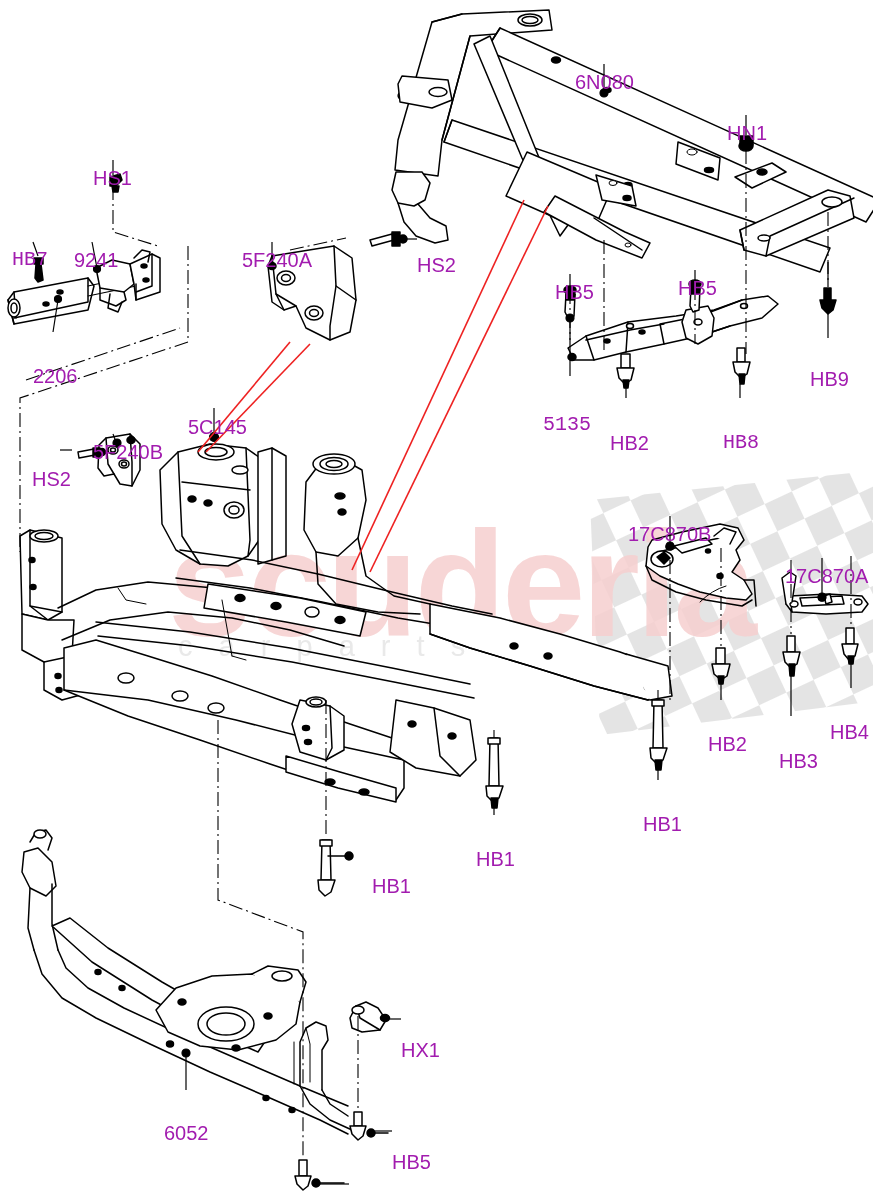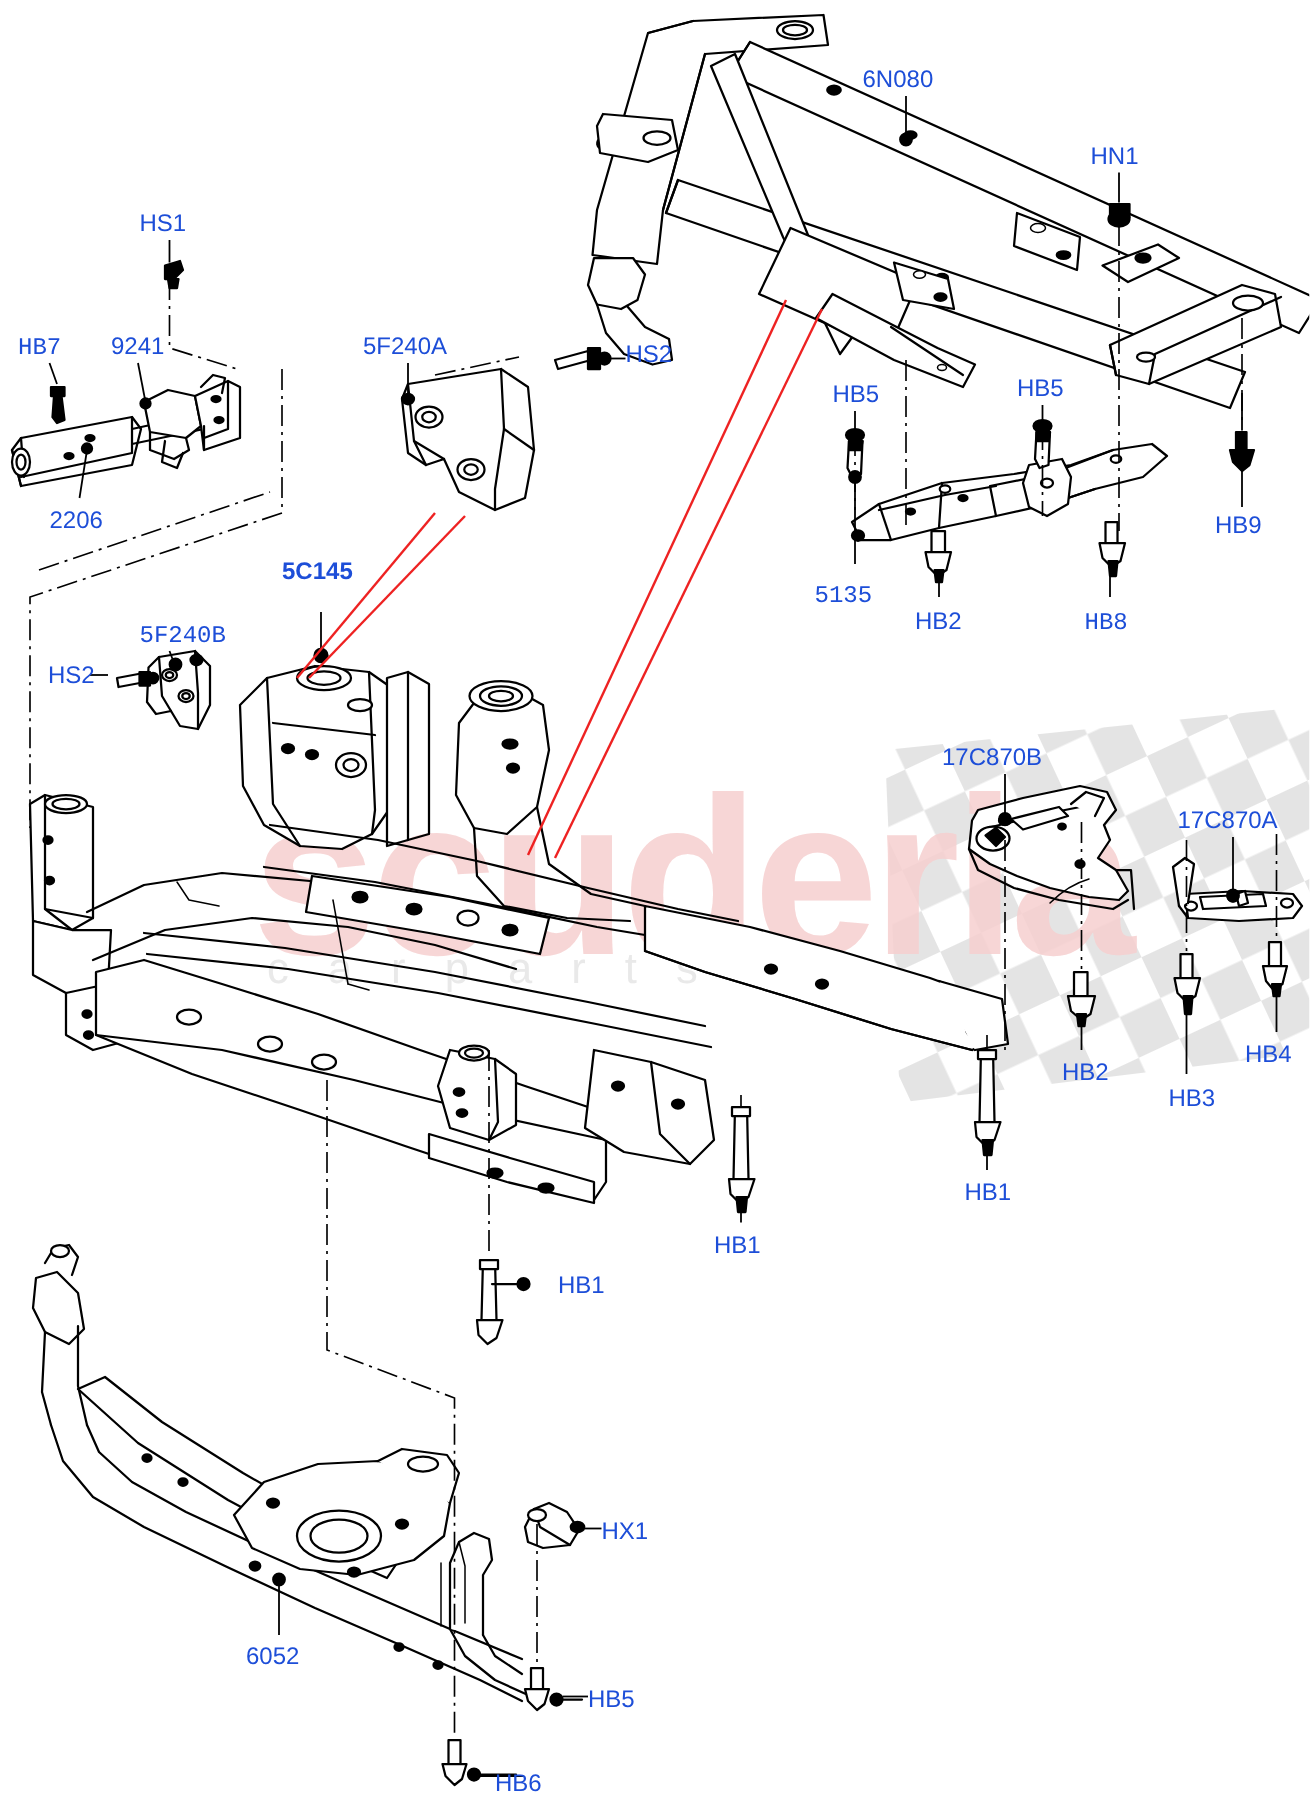--- a/index.html
+++ b/index.html
@@ -4,23 +4,23 @@
 <style>
   html,body{margin:0;padding:0;background:#ffffff;}
   body{
     font-family:"Liberation Sans", sans-serif;
     width:873px;height:1200px;position:relative;overflow:hidden;
     -webkit-font-smoothing:antialiased;
   }
   #stage{position:absolute;left:0;top:0;width:873px;height:1200px;background:#fff;}
   svg.layer{position:absolute;left:0;top:0;width:873px;height:1200px;}
   .lbl{
-    position:absolute;color:#1d4ed8;font-size:16px;font-weight:400;
+    position:absolute;color:#a21caf;font-size:20px;font-weight:400;
     font-family:"Liberation Sans", sans-serif;white-space:nowrap;
-    letter-spacing:0px;line-height:20px;
+    letter-spacing:0px;line-height:20px;margin-top:28px;
   }
   
   .wm-main{
     position:absolute;font-family:"Liberation Sans", sans-serif;
     font-weight:700;color:#f6cfcf;opacity:.85;white-space:nowrap;
   }
   .wm-sub{
     position:absolute;font-family:"Liberation Sans", sans-serif;
     font-weight:400;color:#e9e9e9;white-space:nowrap;
   }
@@ -523,22 +523,22 @@
     <div class="lbl" style="left:242px;top:222px;">5F240A</div>
     <div class="lbl" style="left:417px;top:227px;">HS2</div>
     <div class="lbl" style="left:575px;top:44px;">6N080</div>
     <div class="lbl" style="left:727px;top:95px;">HN1</div>
     <div class="lbl" style="left:555px;top:254px;">HB5</div>
     <div class="lbl" style="left:678px;top:250px;">HB5</div>
     <div class="lbl" style="left:810px;top:341px;">HB9</div>
     <div class="lbl" style="left:543px;top:387px;font-family:Liberation Mono, monospace;">5135</div>
     <div class="lbl" style="left:610px;top:405px;">HB2</div>
     <div class="lbl" style="left:723px;top:405px;font-family:Liberation Mono, monospace;">HB8</div>
-    <div class="lbl" style="left:188px;top:372px;font-weight:bold;">5C145</div>
-    <div class="lbl" style="left:93px;top:414px;font-family:Liberation Mono, monospace;">5F240B</div>
+    <div class="lbl" style="left:188px;top:389px;">5C145</div>
+    <div class="lbl" style="left:93px;top:414px;">5F240B</div>
     <div class="lbl" style="left:32px;top:441px;">HS2</div>
     <div class="lbl" style="left:628px;top:496px;">17C870B</div>
     <div class="lbl" style="left:785px;top:538px;">17C870A</div>
     <div class="lbl" style="left:708px;top:706px;">HB2</div>
     <div class="lbl" style="left:779px;top:723px;">HB3</div>
     <div class="lbl" style="left:830px;top:694px;">HB4</div>
     <div class="lbl" style="left:643px;top:786px;">HB1</div>
     <div class="lbl" style="left:476px;top:821px;">HB1</div>
     <div class="lbl" style="left:372px;top:848px;">HB1</div>
     <div class="lbl" style="left:164px;top:1095px;">6052</div>

